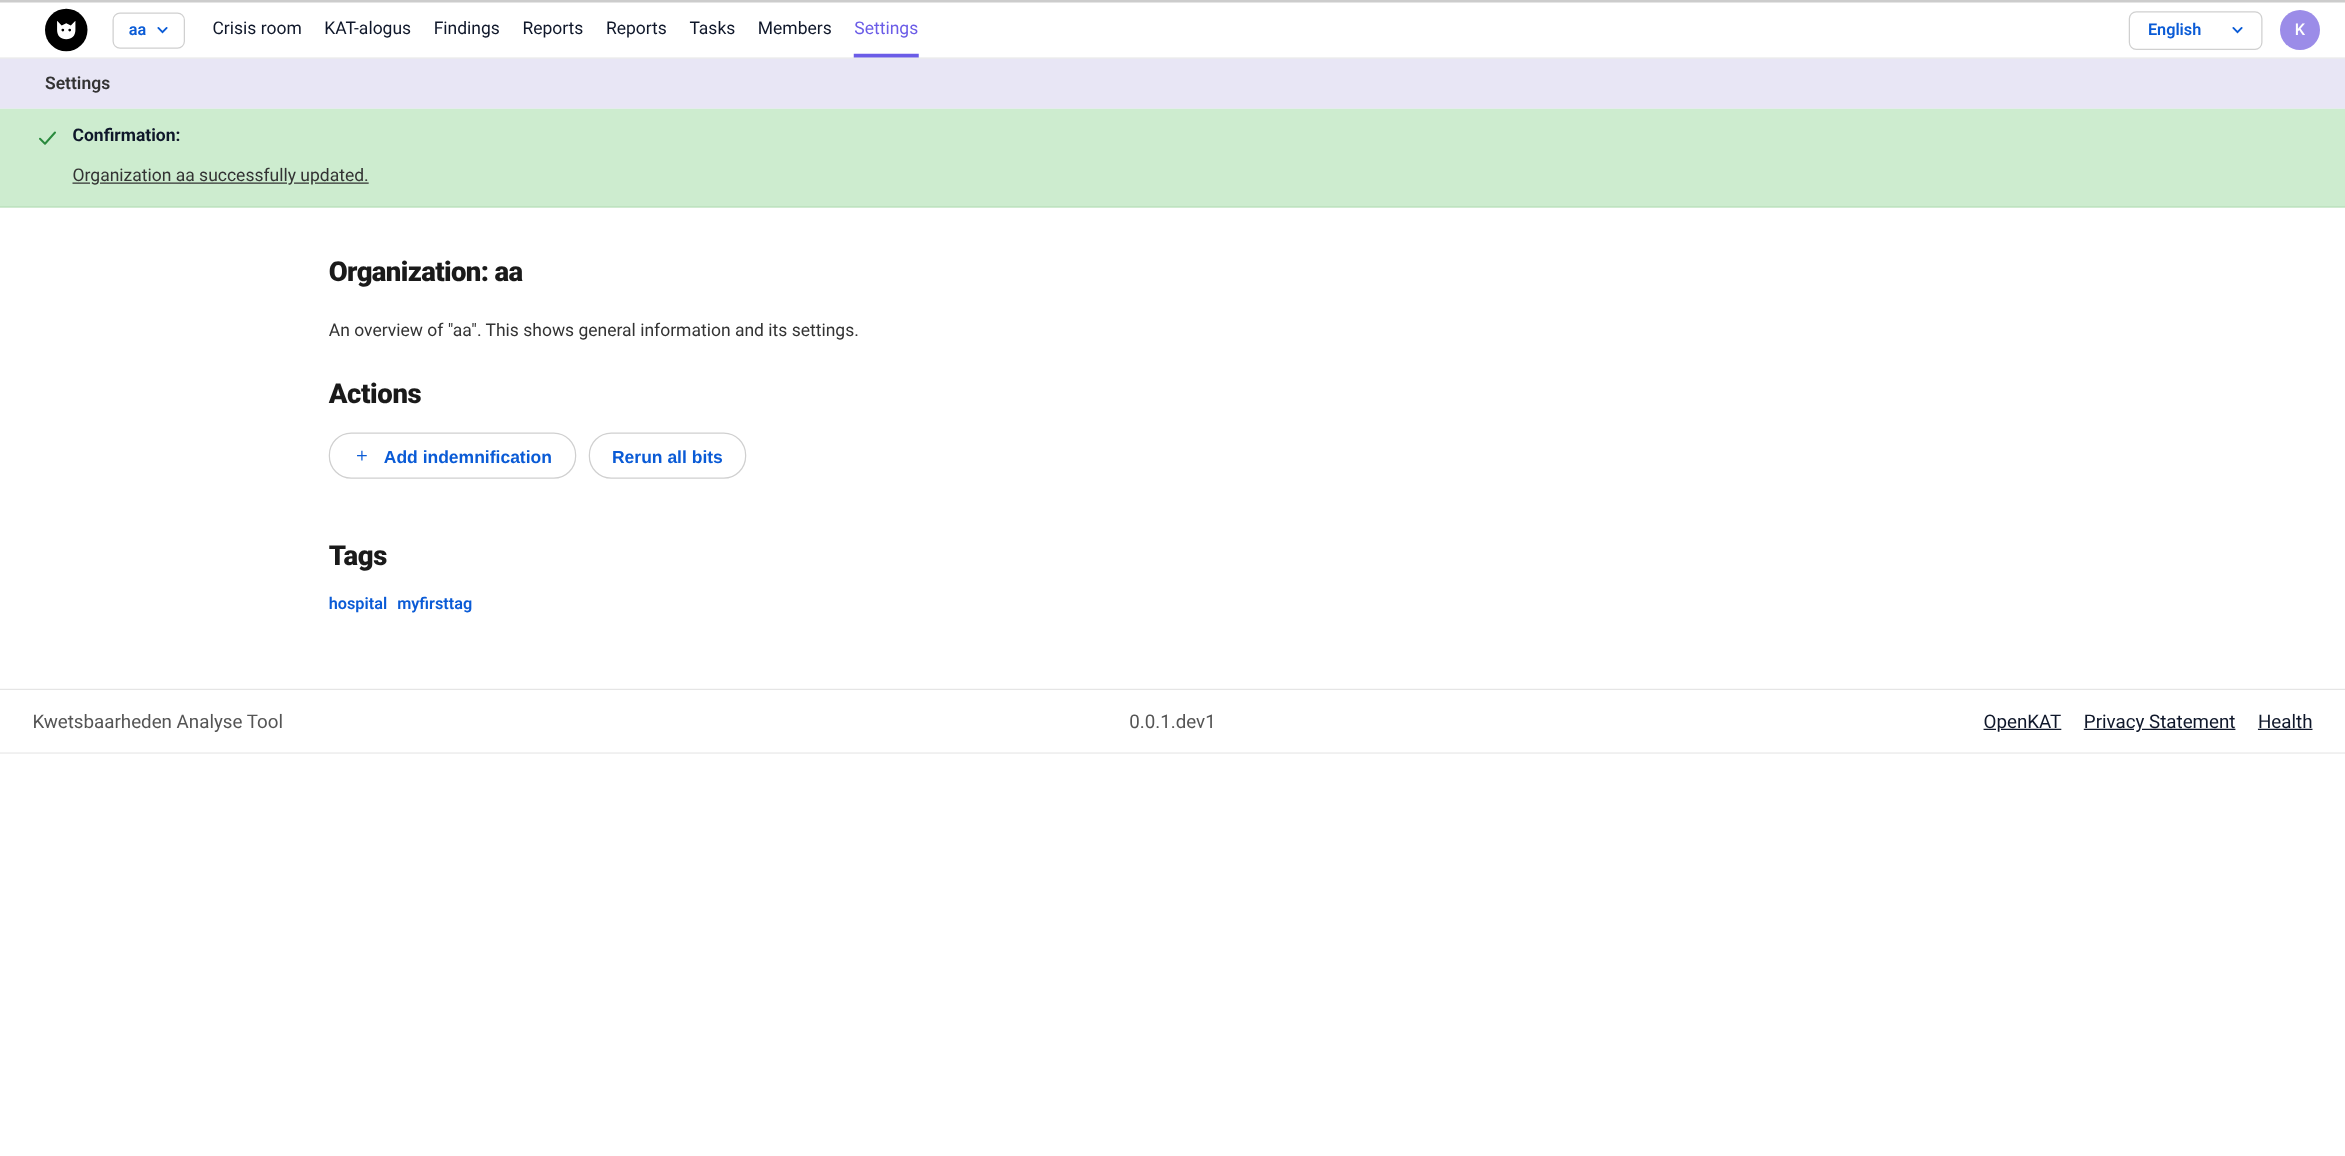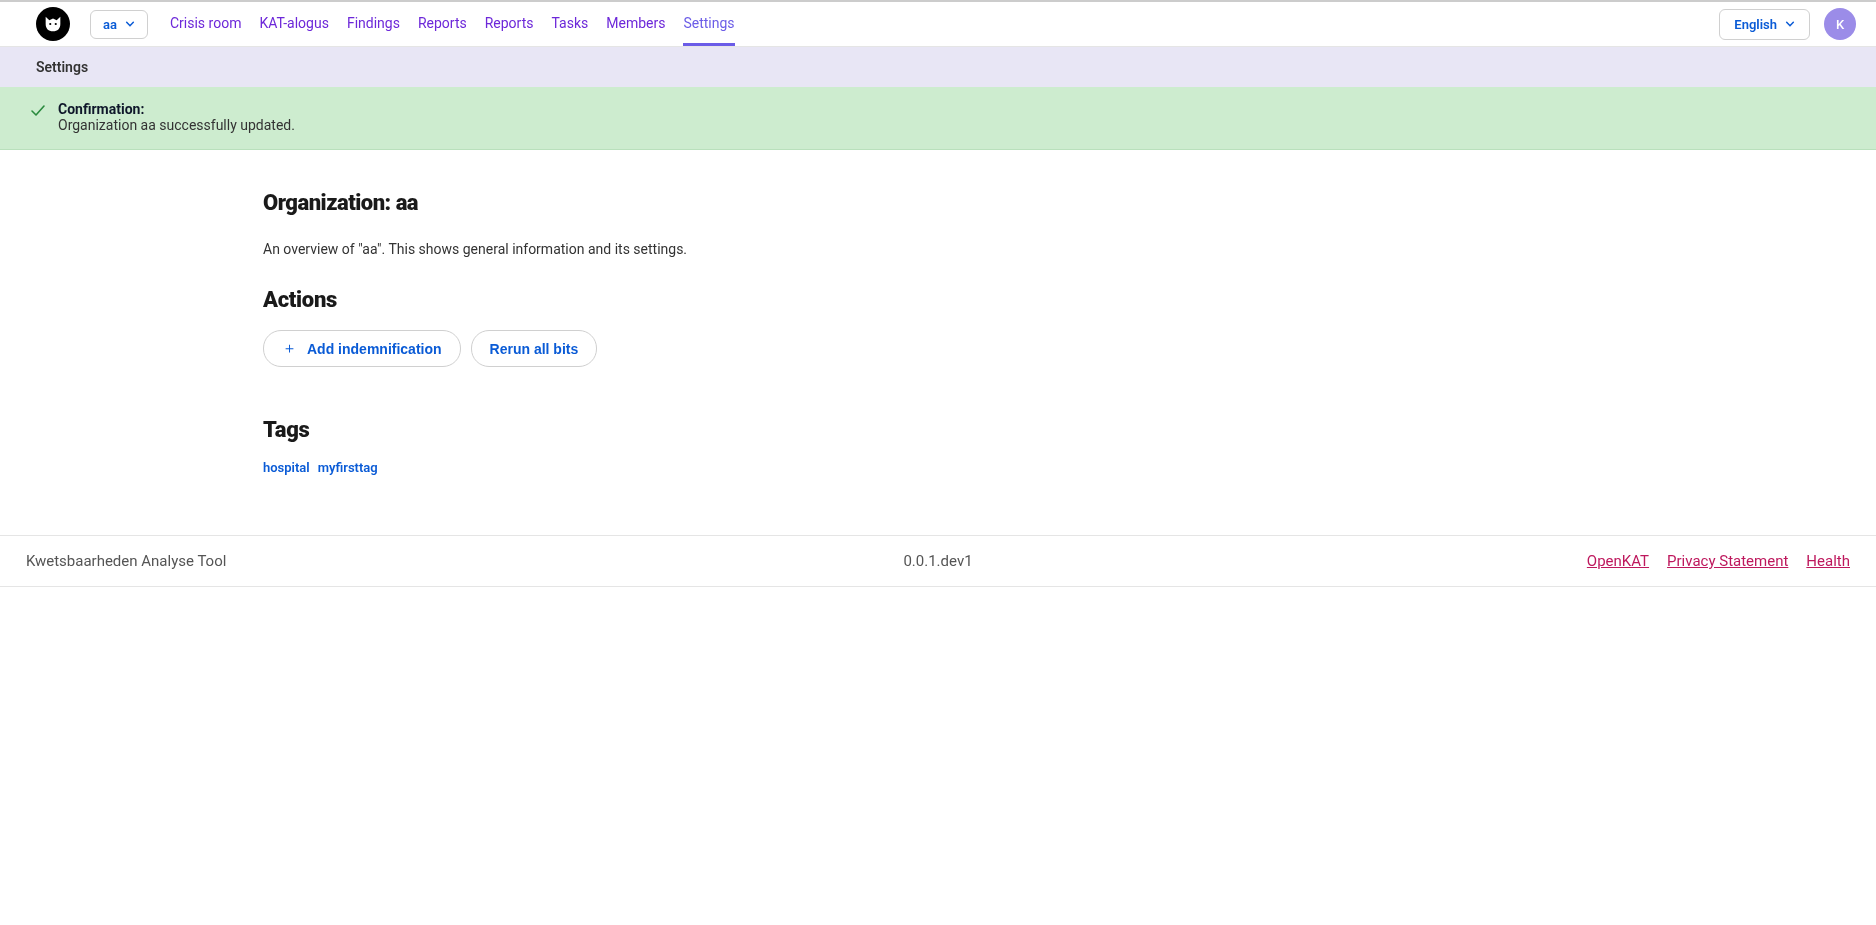--- a/index.html
+++ b/index.html
@@ -28,27 +28,27 @@
   .org-select {
     display: flex; align-items: center; gap: 8px;
     border: 1px solid #d0d0d0; border-radius: 6px;
     padding: 6px 12px;
     color: #0a5bd6; font-weight: 600; font-size: 13px;
     cursor: pointer;
   }
   .chev { width: 10px; height: 10px; }
   .nav { display: flex; gap: 18px; margin-left: 8px; }
   .nav a {
-    color: #6d28d9; text-decoration: none; font-size: 14px;
+    color: #0f172a; text-decoration: none; font-size: 14px;
     padding: 12px 0; border-bottom: 3px solid transparent;
   }
   .nav a.active { color: #6b5ce7; border-bottom-color: #6b5ce7; }
   .topbar-right { display: flex; align-items: center; gap: 14px; }
   .lang-select {
-    display: flex; align-items: center; gap: 8px;
+    display: flex; align-items: center; gap: 24px;
     border: 1px solid #d0d0d0; border-radius: 6px;
     padding: 7px 14px;
     color: #0a5bd6; font-weight: 600; font-size: 13px;
     cursor: pointer;
   }
   .avatar {
     width: 32px; height: 32px; border-radius: 50%;
     background: #9b8ce8; color: #fff;
     display: flex; align-items: center; justify-content: center;
     font-size: 13px; font-weight: 500; cursor: pointer;
@@ -59,21 +59,21 @@
     font-size: 14px; font-weight: 600; color: #333;
   }
   .alert {
     background: #cdeccf;
     padding: 14px 30px 16px;
     display: flex; align-items: flex-start; gap: 12px;
     border-bottom: 1px solid #b9e0bc;
   }
   .alert-icon { color: #2a8a3e; margin-top: 2px; flex-shrink: 0; }
   .alert-title { font-weight: 700; color: #0f172a; }
-  .alert-msg { color: #333; margin-top: 0; }
+  .alert-msg { color: #333; margin-top: 16px; text-decoration: underline; }
   .content { max-width: 1350px; margin: 0 auto; padding: 40px 0 60px; }
   h1 {
     font-size: 22px; font-weight: 900; letter-spacing: -0.5px;
     margin-bottom: 26px;
   }
   .subtext { color: #333; font-size: 14px; margin-bottom: 30px; }
   h2 {
     font-size: 22px; font-weight: 900; letter-spacing: -0.3px;
     margin-bottom: 18px;
   }
@@ -102,21 +102,21 @@
   .tags { display: flex; gap: 8px; }
   .tag { color: #0a5bd6; font-weight: 600; font-size: 13px; cursor: pointer; }
   .footer {
     border-top: 1px solid #e5e5e5; border-bottom: 1px solid #e5e5e5;
     padding: 16px 26px;
     display: flex; justify-content: space-between; align-items: center;
     font-size: 15px; color: #555;
   }
   .footer-center { position: absolute; left: 50%; transform: translateX(-50%); }
   .footer-links { display: flex; gap: 18px; }
-  .footer-links a { color: #be185d; text-decoration: underline; cursor: pointer; }
+  .footer-links a { color: #0f172a; text-decoration: underline; cursor: pointer; }
 </style>
 </head>
 <body>
 
 <div class="topbar">
   <div class="topbar-left">
     <div class="logo">
       <svg viewBox="0 0 24 24" fill="none">
         <path d="M4 4 L4 12 C4 17 7 20 12 20 C17 20 20 17 20 12 L20 4 L16 8 L12 6 L8 8 Z" fill="#fff"></path>
         <circle cx="9" cy="12" r="1.2" fill="#000"></circle>

